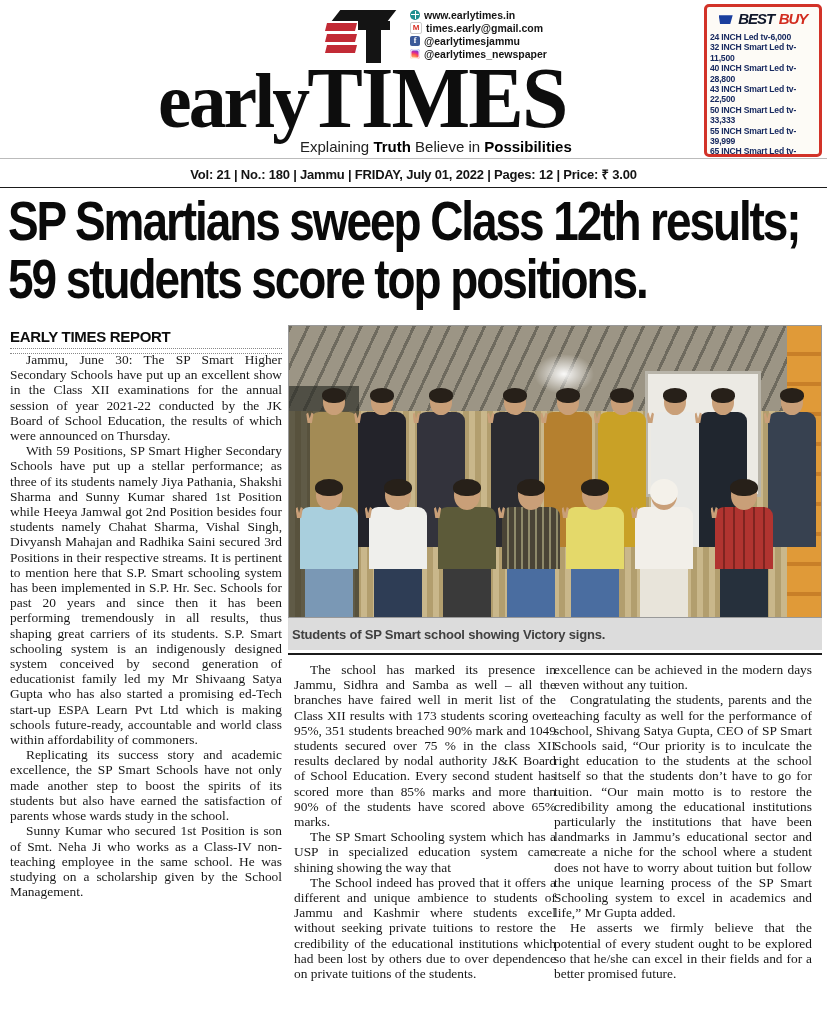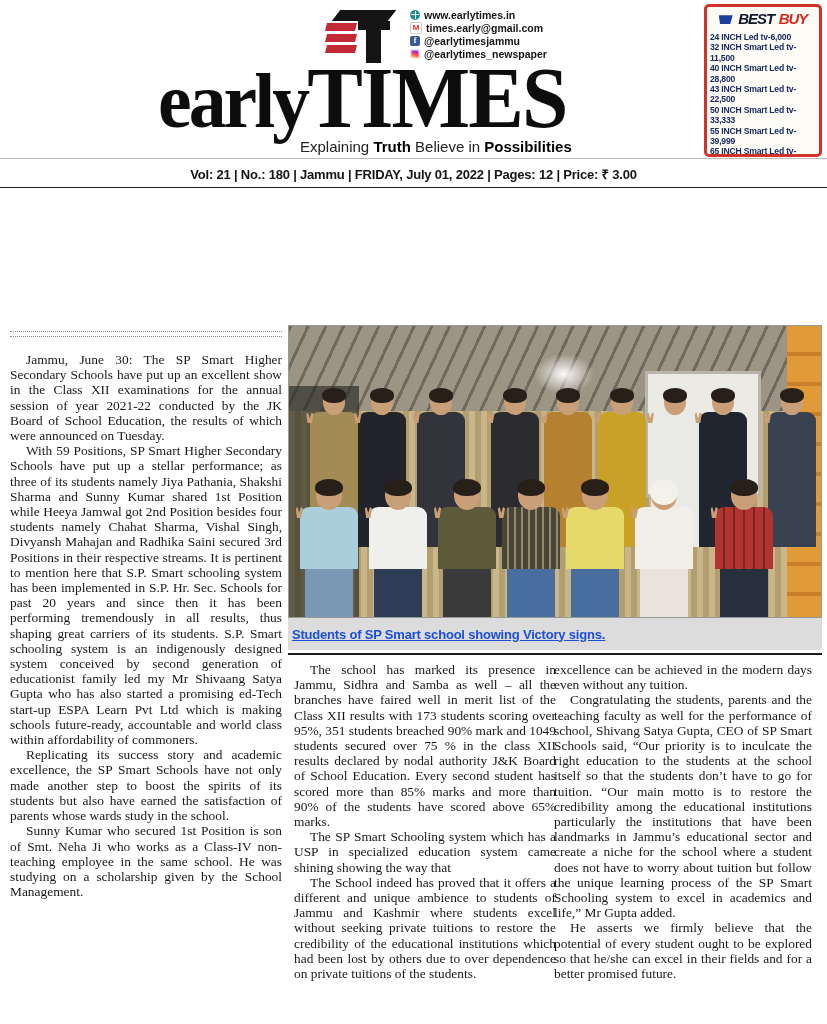--- a/index.html
+++ b/index.html
@@ -86,21 +86,21 @@
   .p-head{position:relative;margin:0 auto;background:#c99f78;border-radius:50%;}
   .p-hair{position:absolute;top:-2px;left:-1px;right:-1px;height:58%;
       border-radius:50% 50% 45% 45%;background:#272019;}
   .p-hijab .p-hair{background:#f4f1ea;height:90%;border-radius:50%;}
   .p-body{margin:-3px auto 0;border-radius:9px 9px 0 0;}
   .p-pants{margin:0 auto;}
   .p-hand{position:absolute;width:9px;height:11px;background:#c99f78;
       clip-path:polygon(15% 100%,0 15%,20% 0,38% 55%,58% 0,80% 12%,62% 100%);}
   .caption{position:absolute;top:618px;left:288px;width:534px;height:32px;background:#dcdcdc;
       display:flex;align-items:center;box-sizing:border-box;padding-left:4px;}
-  .caption-text{font:bold 13px "Liberation Sans",sans-serif;color:#1d4ed8;letter-spacing:-.2px;text-decoration:underline;}
+  .caption-text{font:bold 13px "Liberation Sans",sans-serif;color:#404040;letter-spacing:-.2px;}
   .photo-rule{position:absolute;top:653px;left:288px;width:534px;height:2px;background:#1b1b1b;}
 </style>
 </head>
 <body>
 
 <div class="page">
 
   <div class="et-logo">
     <div class="et-swoosh"></div>
     <div class="et-bar b1"></div>
@@ -152,22 +152,27 @@
         <div class="price-line">65 INCH Smart Led tv-55,555</div>
       </div>
 
   </div>
 
   <div class="rule-top"></div>
   <div class="volbar">
     <span class="vol-text">Vol: 21 | No.: 180 | Jammu | FRIDAY, July 01, 2022 | Pages: 12 | Price: ₹ 3.00</span>
   </div>
 
+  <div class="headline">
+    <span class="hl">SP Smartians sweep Class 12th results;</span><br>
+    <span class="hl">59 students score top positions.</span>
+  </div>
 
   <div class="kicker">
+    <div class="kicker-label">EARLY TIMES REPORT</div>
     <div class="kicker-rule"></div>
   </div>
 
   <div class="photo">
     <div class="ph-ceiling"></div>
     <div class="ph-wall"></div>
     <div class="ph-dark-left"></div>
     <div class="ph-board"></div>
     <div class="ph-pillar"></div>
     <div class="ph-flare"></div>
@@ -324,21 +329,21 @@
           </div>
         </div>
       </div>
   </div>
   <div class="caption">
     <span class="caption-text">Students of SP Smart school showing Victory signs.</span>
   </div>
   <div class="photo-rule"></div>
 
   <div class="col col1" id="col1">
-      <p>Jammu, June 30: The SP Smart Higher Secondary Schools have put up an excellent show in the Class XII examinations for the annual session of year 2021-22 conducted by the JK Board of School Education, the results of which were announced on Tuesday.</p>
+      <p>Jammu, June 30: The SP Smart Higher Secondary Schools have put up an excellent show in the Class XII examinations for the annual session of year 2021-22 conducted by the JK Board of School Education, the results of which were announced on Thursday.</p>
       <p>With 59 Positions, SP Smart Higher Secondary Schools have put up a stellar performance; as three of its students namely Jiya Pathania, Shakshi Sharma and Sunny Kumar shared 1st Position while Heeya Jamwal got 2nd Position besides four students namely Chahat Sharma, Vishal Singh, Divyansh Mahajan and Radhika Saini secured 3rd Positions in their respective streams. It is pertinent to mention here that S.P. Smart schooling system has been implemented in S.P. Hr. Sec. Schools for past 20 years and since then it has been performing tremendously in all results, thus shaping great carriers of its students. S.P. Smart schooling system is an indigenously designed system conceived by second generation of educationist family led my Mr Shivaang Satya Gupta who has also started a promising ed-Tech start-up ESPA Learn Pvt Ltd which is making schools future-ready, accountable and world class within affordability of commoners.</p>
       <p>Replicating its success story and academic excellence, the SP Smart Schools have not only made another step to boost the spirits of its students but also have earned the satisfaction of parents whose wards study in the school.</p>
       <p>Sunny Kumar who secured 1st Position is son of Smt. Neha Ji who works as a Class-IV non-teaching employee in the same school. He was studying on a scholarship given by the School Management.</p>
     </div>
   <div class="col col2" id="col2">
       <p>The school has marked its presence in Jammu, Sidhra and Samba as well – all the branches have faired well in merit list of the Class XII results with 173 students scoring over 95%, 351 students breached 90% mark and 1049 students secured over 75 % in the class XII results declared by nodal authority J&amp;K Board of School Education. Every second student has scored more than 85% marks and more than 90% of the students have scored above 65% marks.</p>
       <p>The SP Smart Schooling system which has a USP in specialized education system came shining showing the way that</p>
       <p>The School indeed has proved that it offers a different and unique ambience to students of Jammu and Kashmir where students excel without seeking private tuitions to restore the credibility of the educational institutions which had been lost by others due to over dependence on private tuitions of the students.</p>
     </div>
   <div class="col col3" id="col3">

